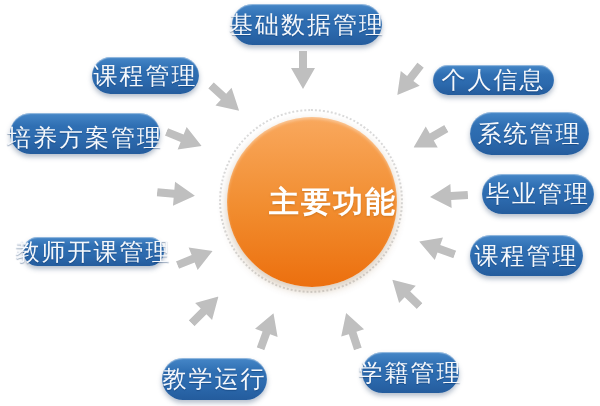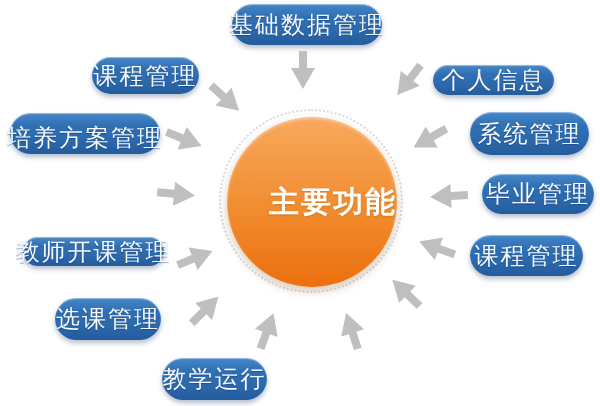--- a/index.html
+++ b/index.html
@@ -81,25 +81,25 @@
     </div>
   <div class="pill" style="left:482px;top:174px;width:112px;height:40px;">
       <span>毕业管理</span>
     </div>
   <div class="pill" style="left:470px;top:112px;width:119px;height:43px;">
       <span>系统管理</span>
     </div>
   <div class="pill" style="left:470px;top:235px;width:113px;height:41px;">
       <span>课程管理</span>
     </div>
+  <div class="pill" style="left:362px;top:352px;width:97px;height:41px;">
+      <span>学籍管理</span>
+    </div>
   <div class="pill" style="left:162px;top:358px;width:105px;height:42px;text-align:right;">
       <span>教学运行</span>
-    </div>
-  <div class="pill" style="left:55px;top:298px;width:106px;height:42px;">
-      <span>选课管理</span>
     </div>
   <div class="pill" style="left:23px;top:237px;width:141px;height:29px;">
       <span>教师开课管理</span>
     </div>
   <div class="pill" style="left:10px;top:113px;width:150px;height:41px;align-items:flex-end;">
       <span>培养方案管理</span>
     </div>
   <div class="pill" style="left:92px;top:57px;width:107px;height:37px;">
       <span>课程管理</span>
     </div>

